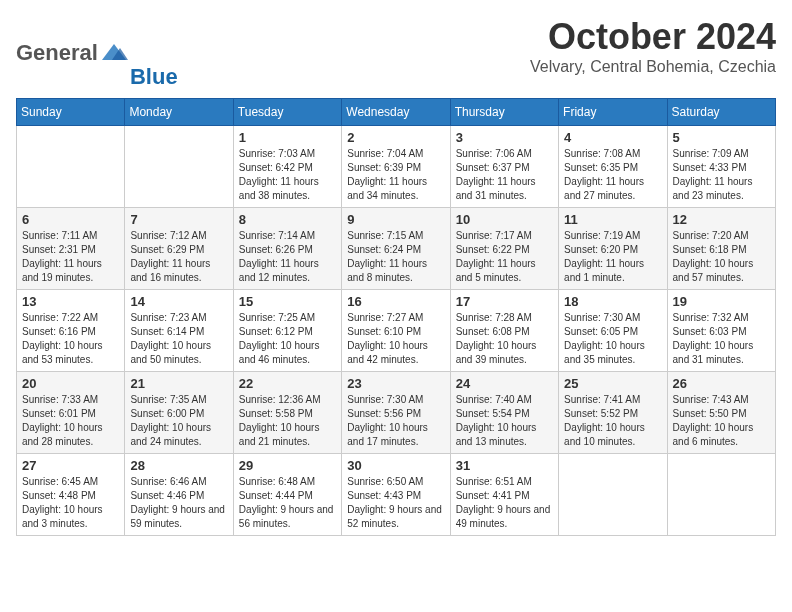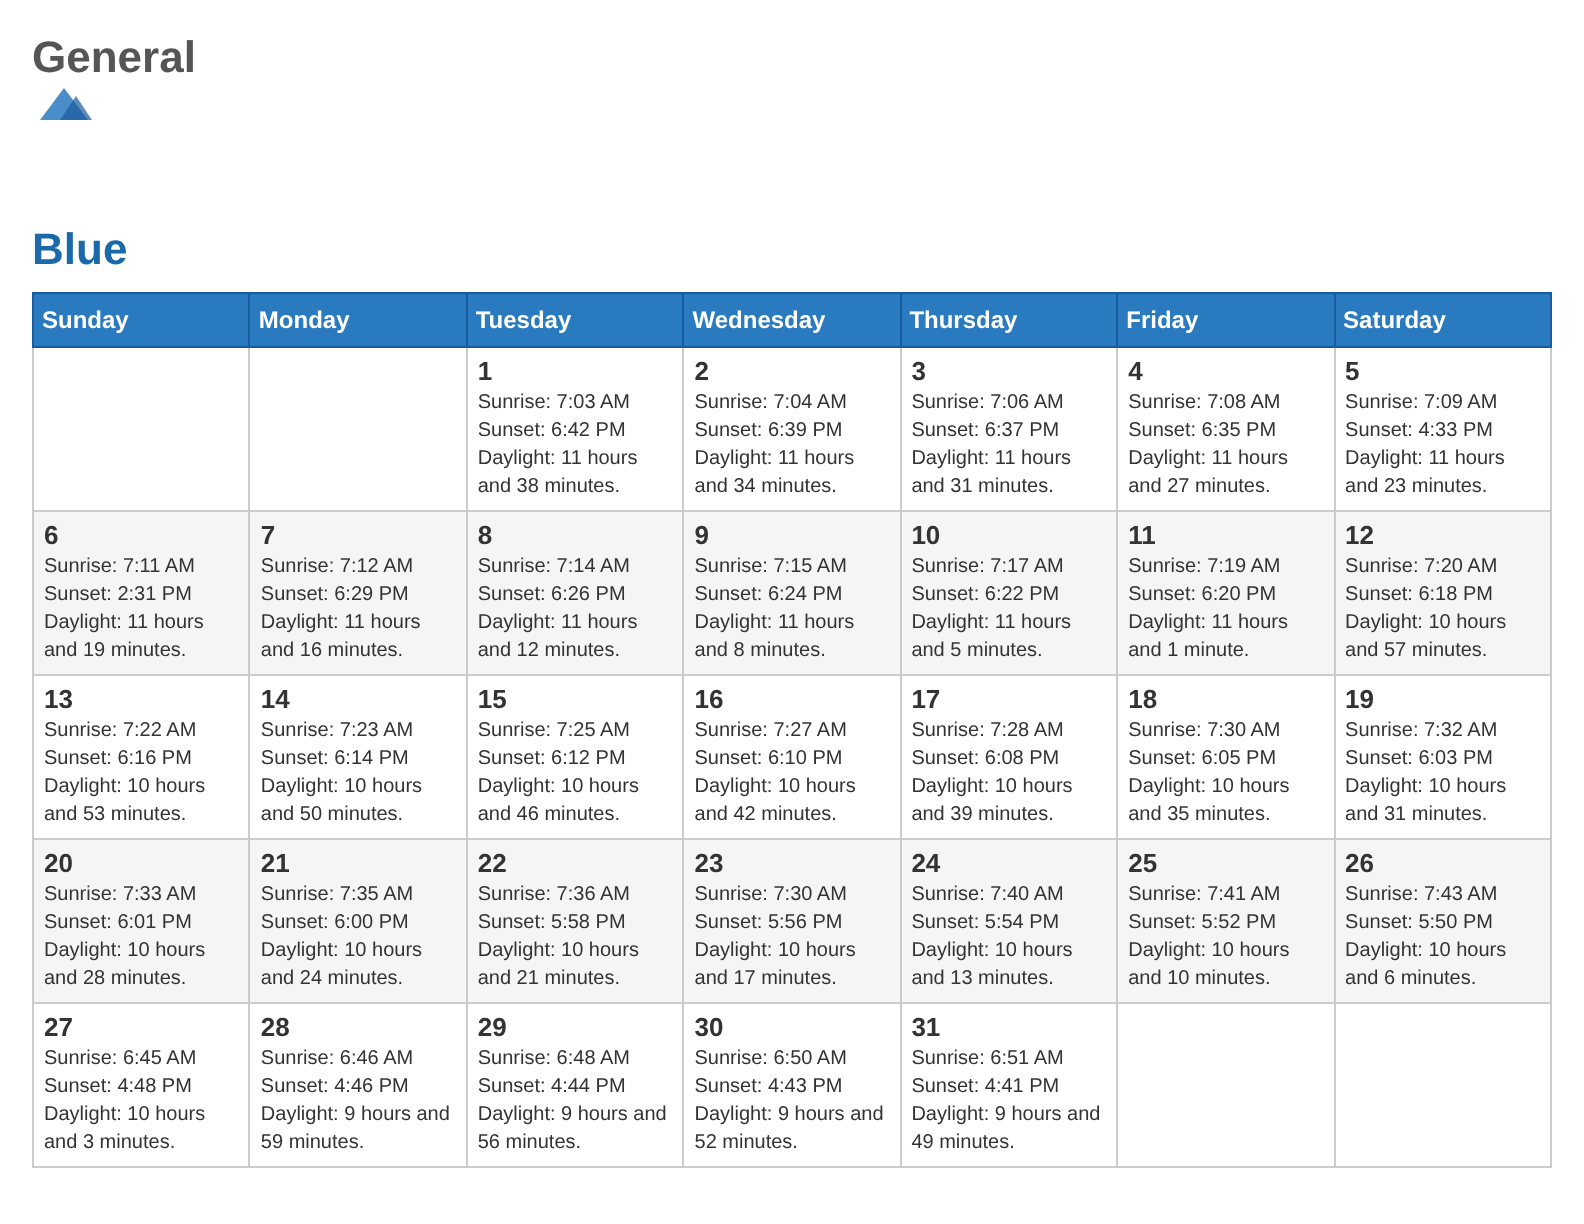--- a/index.html
+++ b/index.html
@@ -16,24 +16,24 @@
       align-items: flex-start;
       margin-bottom: 8px;
     }
     .logo {
       display: flex;
       flex-direction: column;
       align-items: flex-start;
     }
     .logo-text {
       display: flex;
+      align-items: center;
       font-size: 22px;
       font-weight: bold;
       color: #333;
-      flex-direction: column;
     }
     .logo-general { color: #555; }
     .logo-blue { color: #1a6aab; margin-top: 48px; }
     .logo-icon {
       width: 28px;
       height: 22px;
       margin: 0 2px;
     }
     .title-area {
       text-align: right;
@@ -49,21 +49,21 @@
     }
     .calendar {
       width: 100%;
       border-collapse: collapse;
       border: 1px solid #ccc;
     }
     .calendar th {
       background: #2a7abf;
       color: #fff;
       font-size: 12px;
-      font-weight: bold;
+      font-weight: normal;
       padding: 6px 4px;
       text-align: left;
       border: 1px solid #1a5a9f;
     }
     .calendar td {
       vertical-align: top;
       border: 1px solid #ccc;
       padding: 4px 5px;
       width: 108px;
       min-height: 80px;
@@ -96,20 +96,24 @@
   <div class="logo">
     <div class="logo-text">
       <span class="logo-general">General</span>
       <svg class="logo-icon" viewBox="0 0 28 22">
         <polygon points="14,2 26,18 2,18" fill="#2a7abf" opacity="0.85"></polygon>
         <polygon points="20,6 28,18 12,18" fill="#1a5a9f" opacity="0.7"></polygon>
       </svg>
       <span class="logo-blue">Blue</span>
     </div>
   </div>
+  <div class="title-area">
+    <div class="month-title">October 2024</div>
+    <div class="subtitle">Velvary, Central Bohemia, Czechia</div>
+  </div>
 </div>
 
 <table class="calendar">
   <thead>
     <tr>
     <th>Sunday</th>
         <th>Monday</th>
         <th>Tuesday</th>
         <th>Wednesday</th>
         <th>Thursday</th>
@@ -248,21 +252,21 @@
 Daylight: 10 hours and 28 minutes.</div>
         </td>
         <td>
           <span class="day-num">21</span>
           <div class="day-info">Sunrise: 7:35 AM
 Sunset: 6:00 PM
 Daylight: 10 hours and 24 minutes.</div>
         </td>
         <td>
           <span class="day-num">22</span>
-          <div class="day-info">Sunrise: 7:36 AM
+          <div class="day-info">Sunrise: 12:36 AM
 Sunset: 5:58 PM
 Daylight: 10 hours and 21 minutes.</div>
         </td>
         <td>
           <span class="day-num">23</span>
           <div class="day-info">Sunrise: 7:30 AM
 Sunset: 5:56 PM
 Daylight: 10 hours and 17 minutes.</div>
         </td>
         <td>

